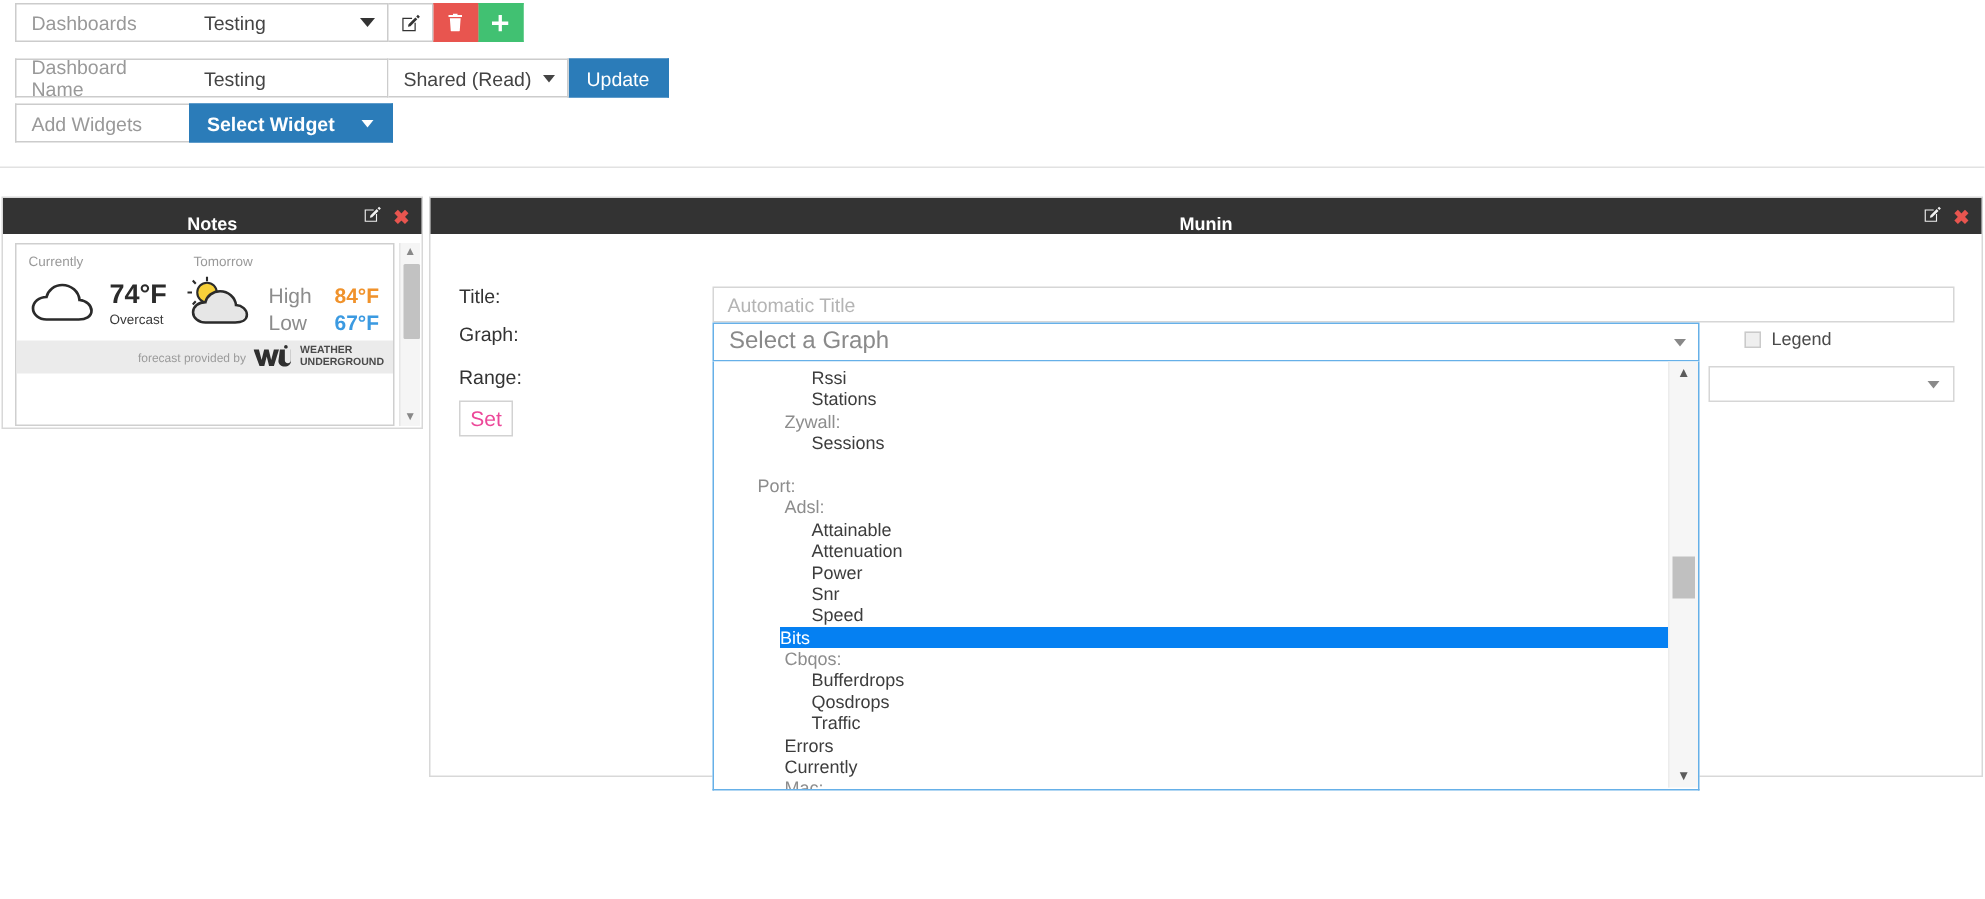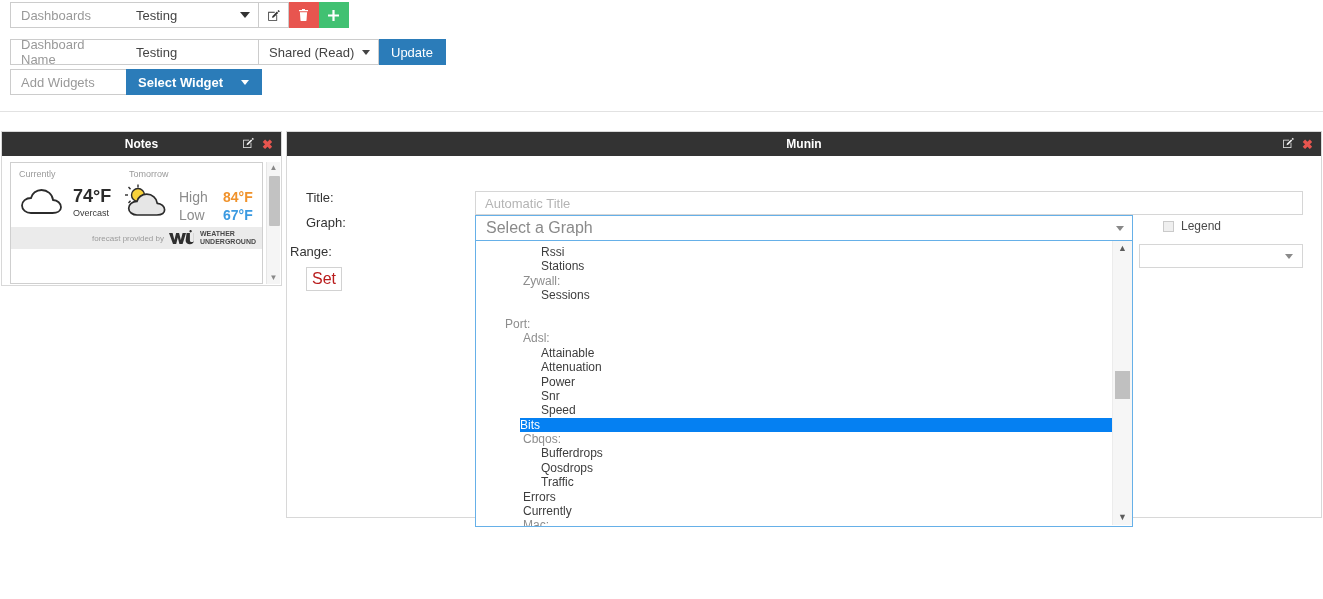--- a/index.html
+++ b/index.html
@@ -100,21 +100,21 @@
   }
   .divider-line {
     position: absolute; left: 0; top: 111px; width: 1323px; height: 1px;
     background: #e2e2e2;
   }
 
   
   .panel { position: absolute; background: #fff; border: 1px solid #d8d8d8; }
   .panel-head {
     background: #333333; height: 24px;
-    display: flex; align-items: center; justify-content: center;
+    display: flex; align-items: flex-end; justify-content: center;
     position: relative;
   }
   .panel-title { color: #ffffff; font-size: 12px; font-weight: bold; }
   .panel-tools { position: absolute; right: 8px; top: 0; height: 24px; display: flex; align-items: center; gap: 8px; }
   .tool-edit { color: #f2f2f2; font-size: 12px; cursor: pointer; line-height: 1; }
   .tool-close { color: #e8554f; font-size: 13px; font-weight: bold; cursor: pointer; line-height: 1; }
 
   
   #notes-panel { left: 1px; top: 131px; width: 281px; height: 155px; }
   .notes-body { position: relative; height: 130px; padding: 6px 6px 0 6px; }
@@ -219,21 +219,21 @@
     width: 0; height: 0;
     border-left: 4px solid transparent;
     border-right: 4px solid transparent;
     border-top: 5px solid #8a8a8a;
   }
 
   .btn-set {
     position: absolute; left: 19px; top: 111px; width: 36px; height: 24px;
     border: 1px solid #d2d2d2; background: #fff;
     display: flex; align-items: center; justify-content: center;
-    font-size: 16px; color: #b91c1c; cursor: pointer;
+    font-size: 14px; color: #ec4899; cursor: pointer;
   }
 </style>
 </head>
 <body>
 
 <div class="topbar">
 
   <div class="tb-row" style="left:10px; top:2px;">
     <div class="addon-label" style="width:116px; border-right:none;">Dashboards</div>
     <div class="selbox" style="width:133px;">
@@ -394,21 +394,21 @@
         <span class="dd-arrow">▼</span>
       </div>
       <div class="dd-thumb"></div>
     </div>
 
     <div class="legend-wrap">
       <span class="legend-box"></span>
       <span class="legend-lbl">Legend</span>
     </div>
 
-    <div class="fld-label" style="left:3px; top:88px;">Range:</div>
+    <div class="fld-label" style="left:19px; top:88px;">Range:</div>
     <div class="sel-range">
       <span style="flex:1"></span>
       <span class="tri"></span>
     </div>
 
     <div class="btn-set">Set</div>
   </div>
 </div>
 
 </body></html>

